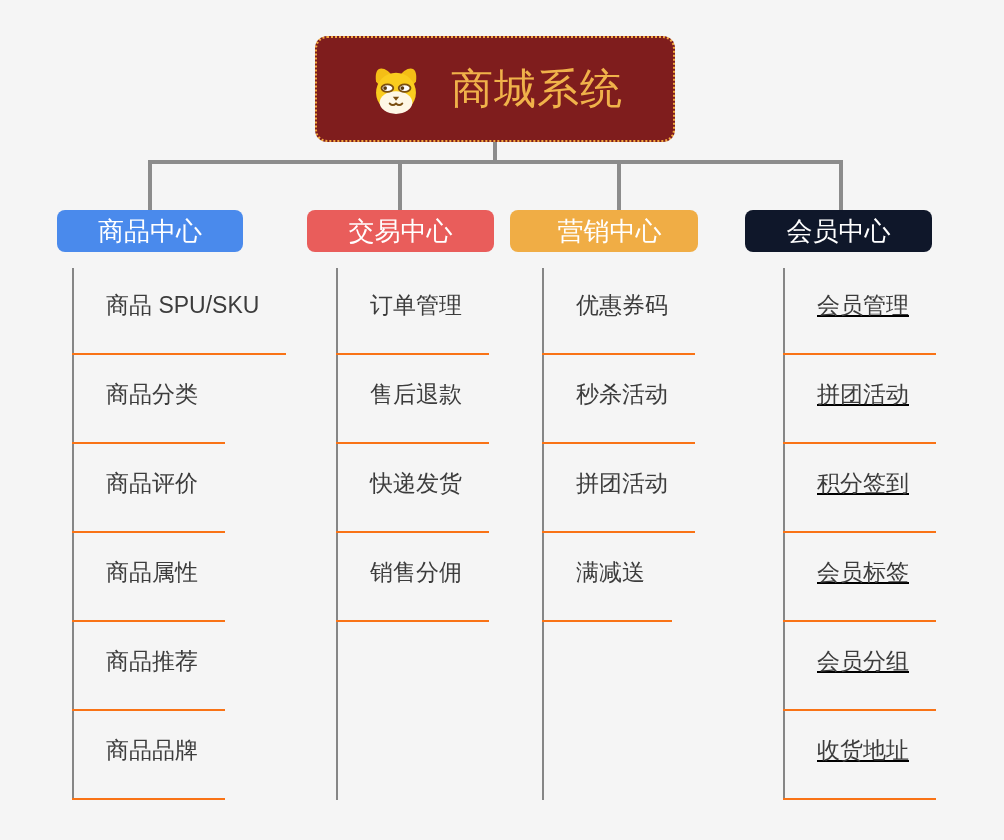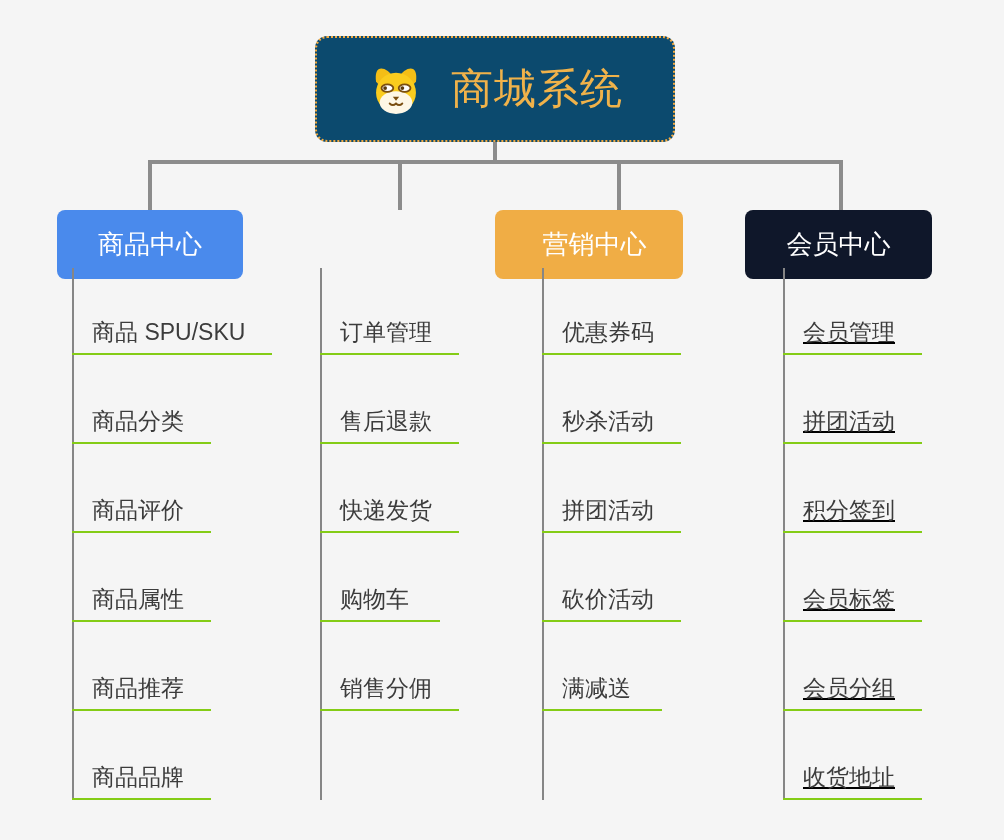--- a/index.html
+++ b/index.html
@@ -20,81 +20,81 @@
   .conn {
     position: absolute;
     background: #8c8c8c;
   }
 
   
   .root-node {
     position: absolute;
     left: 315px; top: 36px;
     width: 360px; height: 106px;
-    background: #0c4a6e;
+    background: #7f1d1d;
     border: 2px dotted #f3aa40;
     border-radius: 12px;
     display: flex;
     align-items: center;
     justify-content: center;
     gap: 26px;
     cursor: default;
   }
   .root-node .root-title {
     font-size: 42px;
     color: #f0b24a;
     letter-spacing: 1px;
     white-space: nowrap;
   }
   .root-icon { width: 58px; height: 54px; flex: 0 0 auto; }
 
   
   .branch-node {
     position: absolute;
     top: 210px;
-    height: 69px;
+    height: 42px;
     border-radius: 8px;
     display: flex;
     align-items: center;
     justify-content: center;
     color: #ffffff;
     font-size: 26px;
     white-space: nowrap;
     cursor: default;
   }
   .branch-0 { left: 57px;  width: 186px; }
   .branch-1 { left: 307px; width: 187px; }
-  .branch-2 { left: 495px; width: 188px; padding-left: 11px; }
+  .branch-2 { left: 510px; width: 188px; padding-left: 11px; }
   .branch-3 { left: 745px; width: 187px; }
 
   
   .leaf-col {
     position: absolute;
     top: 266px;
     width: 230px;
   }
   .col-0 { left: 72px; }
-  .col-1 { left: 320px; }
+  .col-1 { left: 336px; }
   .col-2 { left: 542px; }
   .col-3 { left: 783px; text-decoration: underline; }
   .leaf-trunk {
     position: absolute;
     left: 0; top: 2px;
     width: 2px; height: 532px;
     background: #868686;
   }
   .leaf {
     position: relative;
     height: 89px;
     display: flex;
-    align-items: flex-end;
+    align-items: center;
     width: fit-content;
     min-width: 120px;
-    border-bottom: 2px solid #84cc16;
-    padding: 0 27px 9px 20px;
+    border-bottom: 2px solid #f97316;
+    padding: 0 27px 9px 34px;
   }
   .leaf-label {
     font-size: 23px;
     color: #3c3c3c;
     line-height: 1;
     white-space: nowrap;
   }
 </style>
 </head>
 <body>
@@ -120,20 +120,23 @@
       <circle cx="39" cy="28" r="2.1" fill="#5b3a0c"></circle>
       <path d="M28.5 37.5 L35.5 37.5 L32 42 Z" fill="#7a4e10"></path>
       <path d="M25 45 q3.5 3.5 7 0 q3.5 3.5 7 0" stroke="#7a4e10" stroke-width="2" fill="none" stroke-linecap="round"></path>
     </svg>
     <span class="root-title">商城系统</span>
   </div>
 
   <div class="branch-node branch-0" style="background-color: rgb(74, 138, 236);">
     <span>商品中心</span>
   </div>
+  <div class="branch-node branch-1" style="background-color: rgb(233, 93, 91);">
+    <span>交易中心</span>
+  </div>
   <div class="branch-node branch-2" style="background-color: rgb(240, 173, 69);">
     <span>营销中心</span>
   </div>
   <div class="branch-node branch-3" style="background-color: #0f172a;">
     <span>会员中心</span>
   </div>
 
   <div class="leaf-col col-0">
     <div class="leaf-trunk"></div>
     <div class="leaf">
@@ -161,42 +164,36 @@
     <div class="leaf">
         <span class="leaf-label">订单管理</span>
       </div>
     <div class="leaf">
         <span class="leaf-label">售后退款</span>
       </div>
     <div class="leaf">
         <span class="leaf-label">快递发货</span>
       </div>
     <div class="leaf">
-        <span class="leaf-label">购物车</span>
-      </div>
-    <div class="leaf">
         <span class="leaf-label">销售分佣</span>
       </div>
   </div>
 
   <div class="leaf-col col-2">
     <div class="leaf-trunk"></div>
     <div class="leaf">
         <span class="leaf-label">优惠券码</span>
       </div>
     <div class="leaf">
         <span class="leaf-label">秒杀活动</span>
       </div>
     <div class="leaf">
         <span class="leaf-label">拼团活动</span>
       </div>
     <div class="leaf">
-        <span class="leaf-label">砍价活动</span>
-      </div>
-    <div class="leaf">
         <span class="leaf-label">满减送</span>
       </div>
   </div>
 
   <div class="leaf-col col-3">
     <div class="leaf-trunk"></div>
     <div class="leaf">
         <span class="leaf-label">会员管理</span>
       </div>
     <div class="leaf">

